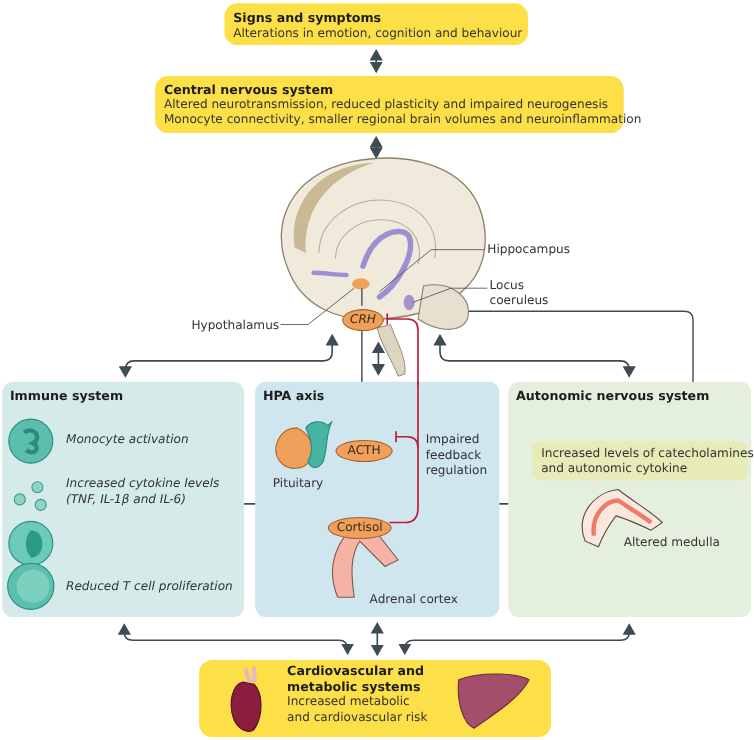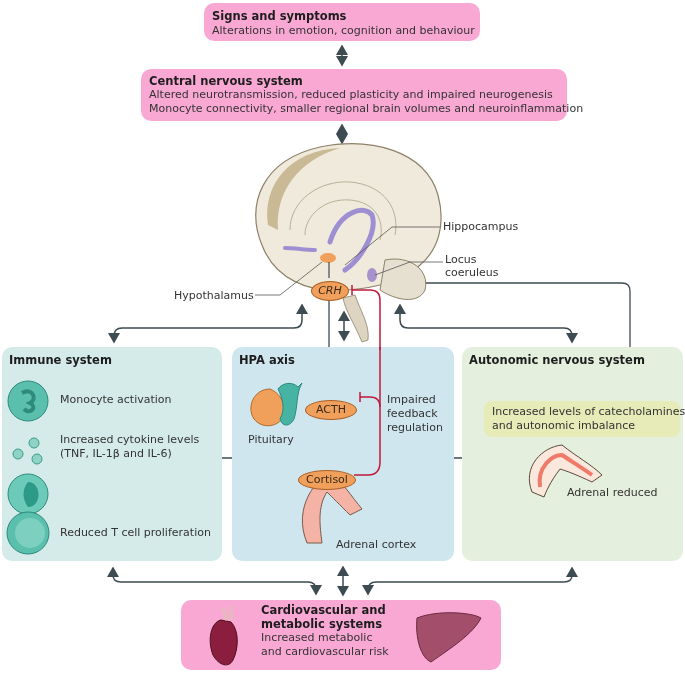--- a/index.html
+++ b/index.html
@@ -1,32 +1,32 @@
 <!DOCTYPE html>
 <html><head>
 <meta charset="utf-8">
 <style>
   html,body{margin:0;padding:0;background:#ffffff;}
   body{width:685px;height:673px;position:relative;overflow:hidden;font-family:"DejaVu Sans","Liberation Sans",sans-serif;color:#2b2b2b;}
   .box{position:absolute;border-radius:10px;}
-  .yellow{background:#f9a8d4;}
+  .yellow{background:#fde047;border-radius:12px;}
   .title{font-weight:bold;font-size:11.5px;color:#1d1d1d;}
   .txt{font-size:11px;line-height:14px;color:#333;}
   #signs{left:204px;top:3px;width:276px;height:38px;}
   #signs .title{position:absolute;left:8px;top:6px;}
   #signs .txt{position:absolute;left:8px;top:21px;white-space:nowrap;}
   #cns{left:141px;top:69px;width:426px;height:52px;}
   #cns .title{position:absolute;left:8px;top:5px;}
   #cns .l1{position:absolute;left:8px;top:19px;white-space:nowrap;}
   #cns .l2{position:absolute;left:8px;top:33px;white-space:nowrap;}
   #immune{left:2px;top:347px;width:220px;height:214px;background:#d5ebea;}
   #hpa{left:232px;top:347px;width:222px;height:214px;background:#cfe6ef;}
   #ans{left:462px;top:347px;width:221px;height:214px;background:#e5efdd;}
   .ptitle{position:absolute;left:7px;top:6px;font-weight:bold;font-size:11.5px;color:#1d1d1d;}
-  .itxt{position:absolute;left:58px;font-size:11px;line-height:14px;white-space:nowrap;color:#333;}
+  .itxt{position:absolute;left:58px;font-size:11px;line-height:14px;white-space:nowrap;color:#333;font-style:italic;}
   #catebox{position:absolute;left:22px;top:54px;width:196px;height:36px;background:#e6ebb8;border-radius:8px;}
   #catebox .txt{position:absolute;left:8px;top:4px;white-space:nowrap;}
   #cardio{left:181px;top:600px;width:320px;height:70px;}
   .lbl{position:absolute;font-size:11px;white-space:nowrap;color:#333;}
   .oval{position:absolute;background:#f0a05a;border:1px solid #a9602a;border-radius:50%;font-size:11px;text-align:center;color:#3a2a1a;}
   svg.ov{position:absolute;left:0;top:0;}
 </style>
 </head>
 <body>
 
@@ -152,27 +152,27 @@
 </div>
 
 <svg class="ov" width="685" height="673" style="pointer-events:none">
   <path d="M380,350 L380,300 Q380,290 370,290 L352,290 M352,285 L352,295" fill="none" stroke="#c0193a" stroke-width="1.5"></path>
 </svg>
 
 <div id="ans" class="box">
   <div class="ptitle">Autonomic nervous system</div>
   <div id="catebox">
     <div class="txt" style="top:4px;position:absolute;left:8px;">Increased levels of catecholamines</div>
-    <div class="txt" style="top:18px;position:absolute;left:8px;">and autonomic imbalance</div>
+    <div class="txt" style="top:18px;position:absolute;left:8px;">and autonomic cytokine</div>
   </div>
   <svg width="221" height="214" style="position:absolute;left:0;top:0">
     <path d="M70,145 C60,120 80,100 100,98 C115,110 130,118 140,128 L130,135 C115,128 105,124 98,122 C88,135 84,145 82,150 z" fill="#fbe8dc" stroke="#5a4a3a"></path>
     <path d="M78,140 C75,120 90,108 100,108 C112,116 122,122 130,128" fill="none" stroke="#ef7a6a" stroke-width="4"></path>
   </svg>
-  <div class="lbl" style="left:105px;top:139px;">Adrenal reduced</div>
+  <div class="lbl" style="left:105px;top:139px;">Altered medulla</div>
 </div>
 
 <div id="cardio" class="box yellow">
   <svg width="320" height="70" style="position:absolute;left:0;top:0">
     <g>
       <path d="M40,20 C30,22 26,40 32,55 C38,66 48,68 52,60 C58,48 58,30 50,22 z" fill="#8b1e3f" stroke="#4a1020"></path>
       <path d="M42,8 L46,20 M50,6 L50,20" stroke="#e8b8c0" stroke-width="4"></path>
     </g>
     <g>
       <path d="M236,18 C256,10 290,12 300,18 C292,34 270,48 250,62 C240,58 234,38 236,18 z" fill="#a34e6a" stroke="#6a2a40"></path>

